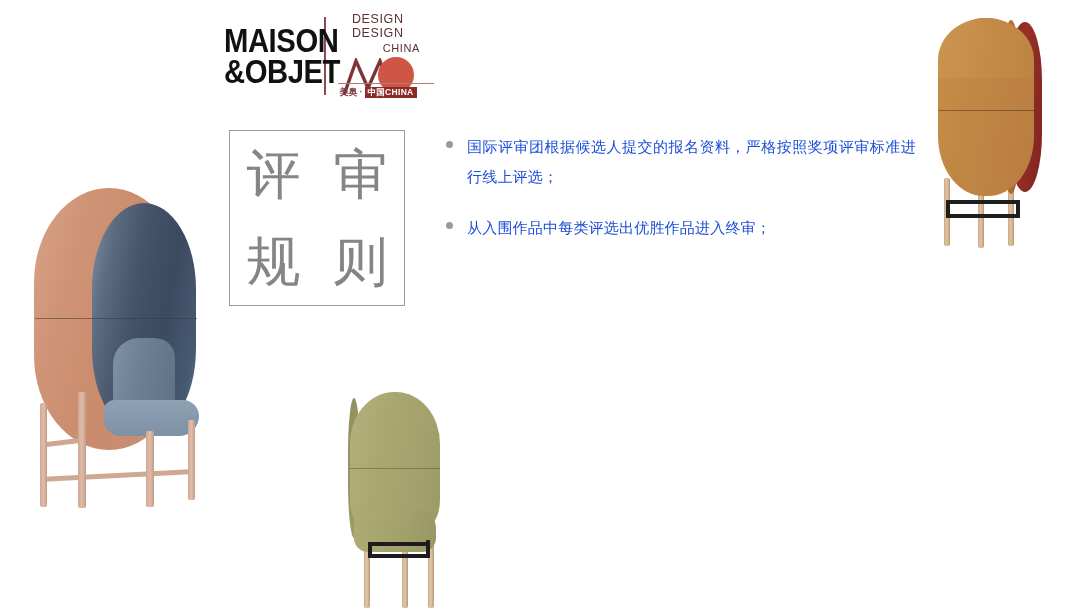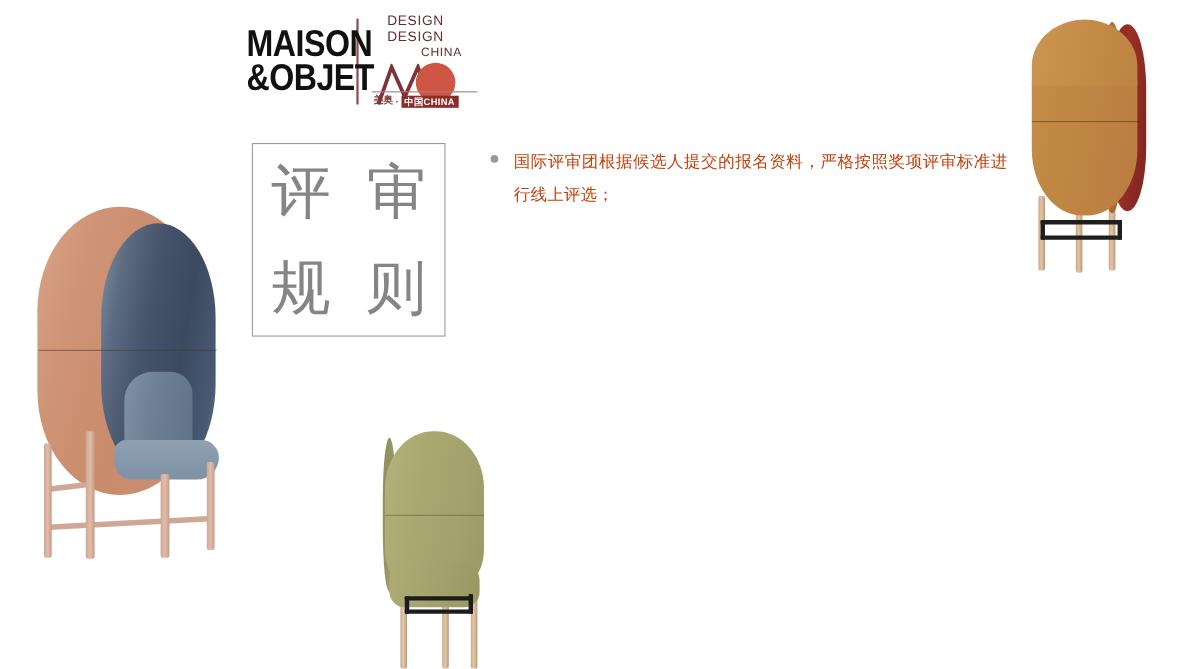--- a/index.html
+++ b/index.html
@@ -104,21 +104,20 @@
     align-items: center;
     gap: 2px;
     font-size: 9px;
     line-height: 1;
   }
   #cn-badge .cn-a {
     color: #7e3a3e;
     font-weight: 700;
     font-size: 9px;
     letter-spacing: 0px;
-    font-family: Liberation Mono, monospace;
   }
   #cn-badge .cn-dot {
     color: #7e3a3e;
     font-weight: 700;
   }
   #cn-badge .cn-b {
     background: #8c2b28;
     color: #ffffff;
     font-weight: 700;
     font-size: 8.5px;
@@ -185,21 +184,21 @@
     height: 7px;
     border-radius: 50%;
     background: #9a9a9a;
     margin-top: 9px;
     margin-right: 14px;
   }
   .bullet-text {
     flex: 1 1 auto;
     font-size: 15px;
     line-height: 2.0;
-    color: #c2410c;
+    color: #1d4ed8;
     font-family: "DejaVu Sans", "Liberation Sans", sans-serif;
     letter-spacing: 0.2px;
     text-align: justify;
   }
   .bullet-text.wide { letter-spacing: 1.35px; }
 
   
   .pod { position: absolute; }
 
   
@@ -385,20 +384,24 @@
   <span class="tb-char">则</span>
 </div>
 
 <div id="content">
 
   <div class="bullet-row">
     <span class="bullet-dot"></span>
     <span class="bullet-text">国际评审团根据候选人提交的报名资料，严格按照奖项评审标准进行线上评选；</span>
   </div>
 
+  <div class="bullet-row">
+    <span class="bullet-dot"></span>
+    <span class="bullet-text">从入围作品中每类评选出优胜作品进入终审；</span>
+  </div>
 
 </div>
 
 <div class="pod" id="pod-left">
   <div class="shell"></div>
   <div class="inner-ring"></div>
   <div class="cavity"></div>
   <div class="seam"></div>
   <div class="cushion-back"></div>
   <div class="cushion-seat"></div>

